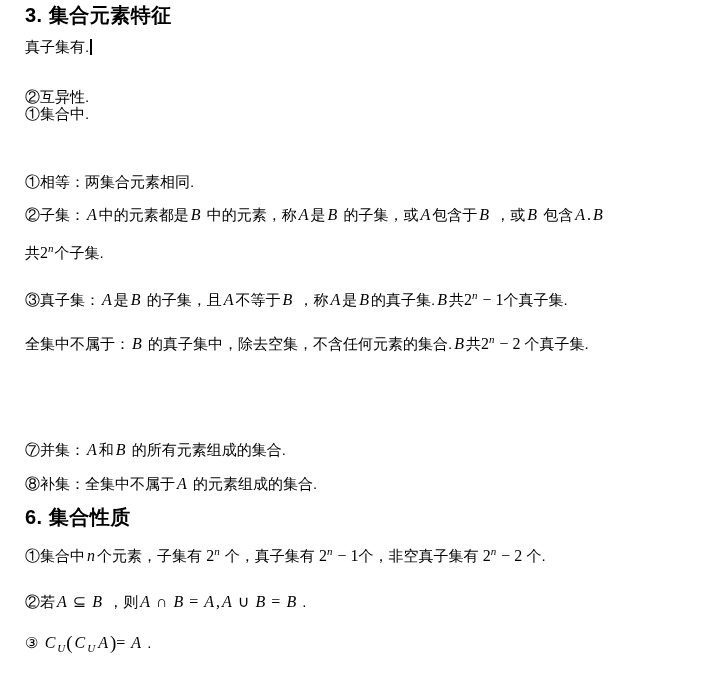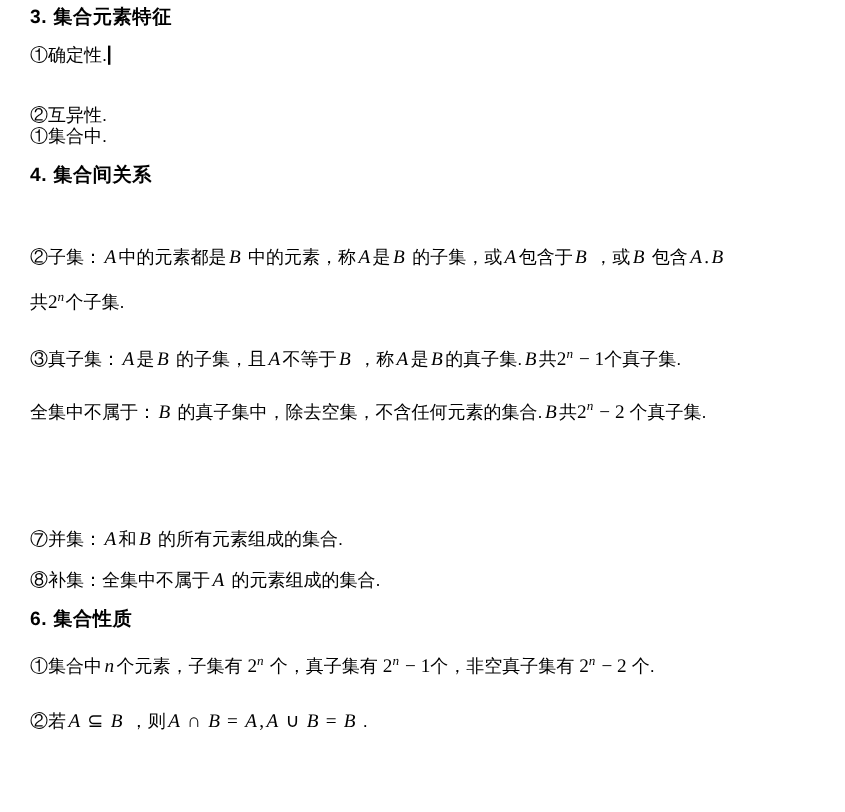--- a/index.html
+++ b/index.html
@@ -15,21 +15,21 @@
   .line {
     position: absolute;
     left: 25px;
     font-size: 15px;
     line-height: 20px;
     white-space: pre;
     color: #000000;
   }
   .line.heading {
     font-weight: bold;
-    font-size: 16px;
+    font-size: 20px;
     letter-spacing: 0.5px;
   }
   
   .seg-cn  { font-family: "Liberation Sans", sans-serif; }
   .seg-m   { font-family: "Liberation Serif", serif; font-style: italic; font-size: 16px; padding: 0 2px; }
   .seg-mn  { font-family: "Liberation Serif", serif; font-size: 16px; }
   .seg-sup { font-family: "Liberation Serif", serif; font-style: italic; font-size: 11px; position: relative; top: -6px; padding-right: 1px; }
   .seg-sub { font-family: "Liberation Serif", serif; font-style: italic; font-size: 11px; position: relative; top: 4px; padding-right: 1px; }
   .seg-par { font-family: "Liberation Serif", serif; font-size: 19px; position: relative; top: 1px; }
   .caret {
@@ -39,26 +39,27 @@
     background: #000000;
     vertical-align: -3px;
     margin-left: 1px;
   }
 </style>
 </head>
 <body>
 
 <div class="page">
   <div class="line heading" style="top:5px"><span class="seg-cn">3. 集合元素特征</span></div>
-  <div class="line" style="top:37px"><span class="seg-cn">①确定性.</span><span class="caret" style="background: rgb(0, 0, 0);"></span></div>
+  <div class="line" style="top:37px"><span class="seg-cn">真子集有.</span><span class="caret" style="background: rgb(0, 0, 0);"></span></div>
   <div class="line" style="top:87px"><span class="seg-cn">②互异性.</span></div>
   <div class="line" style="top:104px"><span class="seg-cn">①集合中.</span></div>
-  <div class="line heading" style="top:137px"><span class="seg-cn">4. 集合间关系</span></div>
+  <div class="line" style="top:172px"><span class="seg-cn">①相等：两集合元素相同.</span></div>
   <div class="line" style="top:205px"><span class="seg-cn">②子集：</span><span class="seg-m">A</span><span class="seg-cn">中的元素都是</span><span class="seg-m">B</span><span class="seg-cn"> 中的元素，称</span><span class="seg-m">A</span><span class="seg-cn">是</span><span class="seg-m">B</span><span class="seg-cn"> 的子集，或</span><span class="seg-m">A</span><span class="seg-cn">包含于</span><span class="seg-m">B</span><span class="seg-cn"> ，或</span><span class="seg-m">B</span><span class="seg-cn"> 包含</span><span class="seg-m">A</span><span class="seg-mn">.</span><span class="seg-m">B</span></div>
   <div class="line" style="top:243px"><span class="seg-cn">共</span><span class="seg-mn">2</span><span class="seg-sup">n</span><span class="seg-cn">个子集.</span></div>
   <div class="line" style="top:290px"><span class="seg-cn">③真子集：</span><span class="seg-m">A</span><span class="seg-cn">是</span><span class="seg-m">B</span><span class="seg-cn"> 的子集，且</span><span class="seg-m">A</span><span class="seg-cn">不等于</span><span class="seg-m">B</span><span class="seg-cn"> ，称</span><span class="seg-m">A</span><span class="seg-cn">是</span><span class="seg-m">B</span><span class="seg-cn">的真子集.</span><span class="seg-m">B</span><span class="seg-cn">共</span><span class="seg-mn">2</span><span class="seg-sup">n</span><span class="seg-mn"> − 1</span><span class="seg-cn">个真子集.</span></div>
   <div class="line" style="top:334px"><span class="seg-cn">全集中不属于：</span><span class="seg-m">B</span><span class="seg-cn"> 的真子集中，除去空集，不含任何元素的集合.</span><span class="seg-m">B</span><span class="seg-cn">共</span><span class="seg-mn">2</span><span class="seg-sup">n</span><span class="seg-mn"> − 2</span><span class="seg-cn"> 个真子集.</span></div>
   <div class="line" style="top:474px"><span class="seg-cn">⑧补集：全集中不属于</span><span class="seg-m">A</span><span class="seg-cn"> 的元素组成的集合.</span></div>
   <div class="line" style="top:440px"><span class="seg-cn">⑦并集：</span><span class="seg-m">A</span><span class="seg-cn">和</span><span class="seg-m">B</span><span class="seg-cn"> 的所有元素组成的集合.</span></div>
   <div class="line heading" style="top:507px"><span class="seg-cn">6. 集合性质</span></div>
   <div class="line" style="top:546px"><span class="seg-cn">①集合中</span><span class="seg-m">n</span><span class="seg-cn">个元素，子集有 </span><span class="seg-mn">2</span><span class="seg-sup">n</span><span class="seg-cn"> 个，真子集有 </span><span class="seg-mn">2</span><span class="seg-sup">n</span><span class="seg-mn"> − 1</span><span class="seg-cn">个，非空真子集有 </span><span class="seg-mn">2</span><span class="seg-sup">n</span><span class="seg-mn"> − 2</span><span class="seg-cn"> 个.</span></div>
   <div class="line" style="top:592px"><span class="seg-cn">②若</span><span class="seg-m">A</span><span class="seg-mn"> ⊆ </span><span class="seg-m">B</span><span class="seg-cn"> ，则</span><span class="seg-m">A</span><span class="seg-mn"> ∩ </span><span class="seg-m">B</span><span class="seg-mn"> = </span><span class="seg-m">A</span><span class="seg-mn">,</span><span class="seg-m">A</span><span class="seg-mn"> ∪ </span><span class="seg-m">B</span><span class="seg-mn"> = </span><span class="seg-m">B</span><span class="seg-cn"> .</span></div>
+  <div class="line" style="top:632px"><span class="seg-cn">③ </span><span class="seg-m">C</span><span class="seg-sub">U</span><span class="seg-par">(</span><span class="seg-m">C</span><span class="seg-sub">U</span><span class="seg-m">A</span><span class="seg-par">)</span><span class="seg-mn">= </span><span class="seg-m">A</span><span class="seg-cn"> .</span></div>
 </div>
 
 </body></html>

